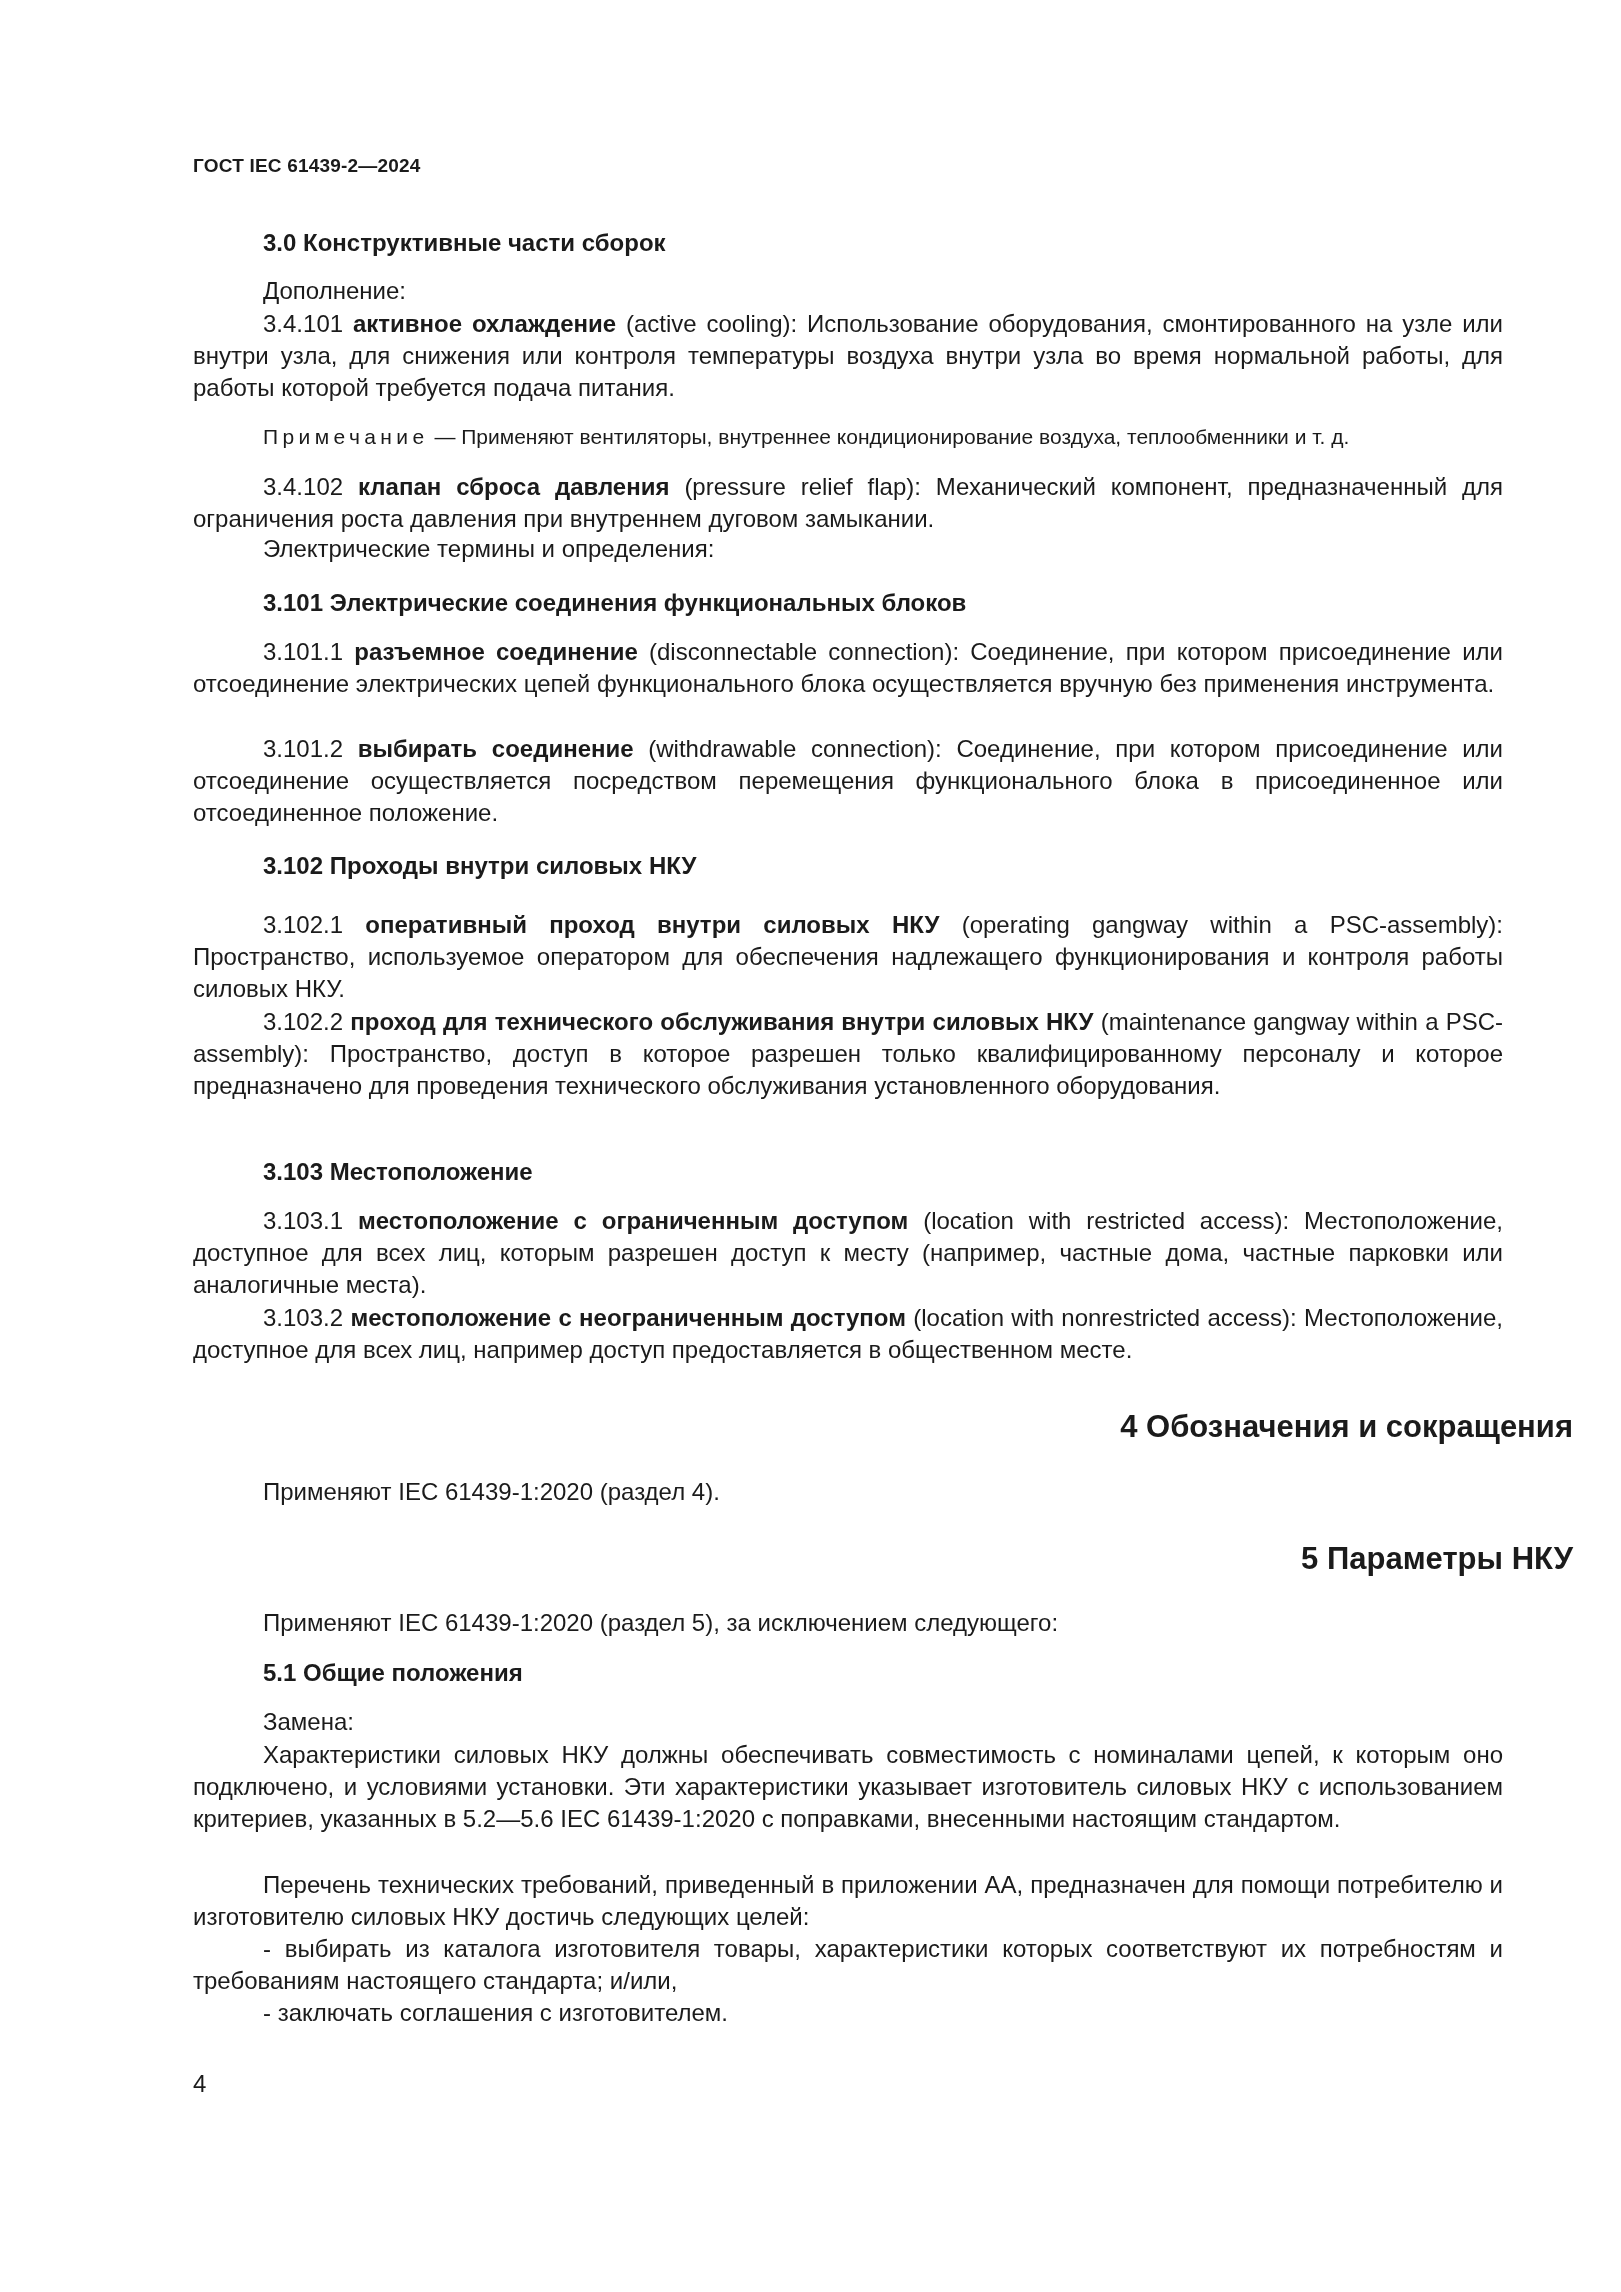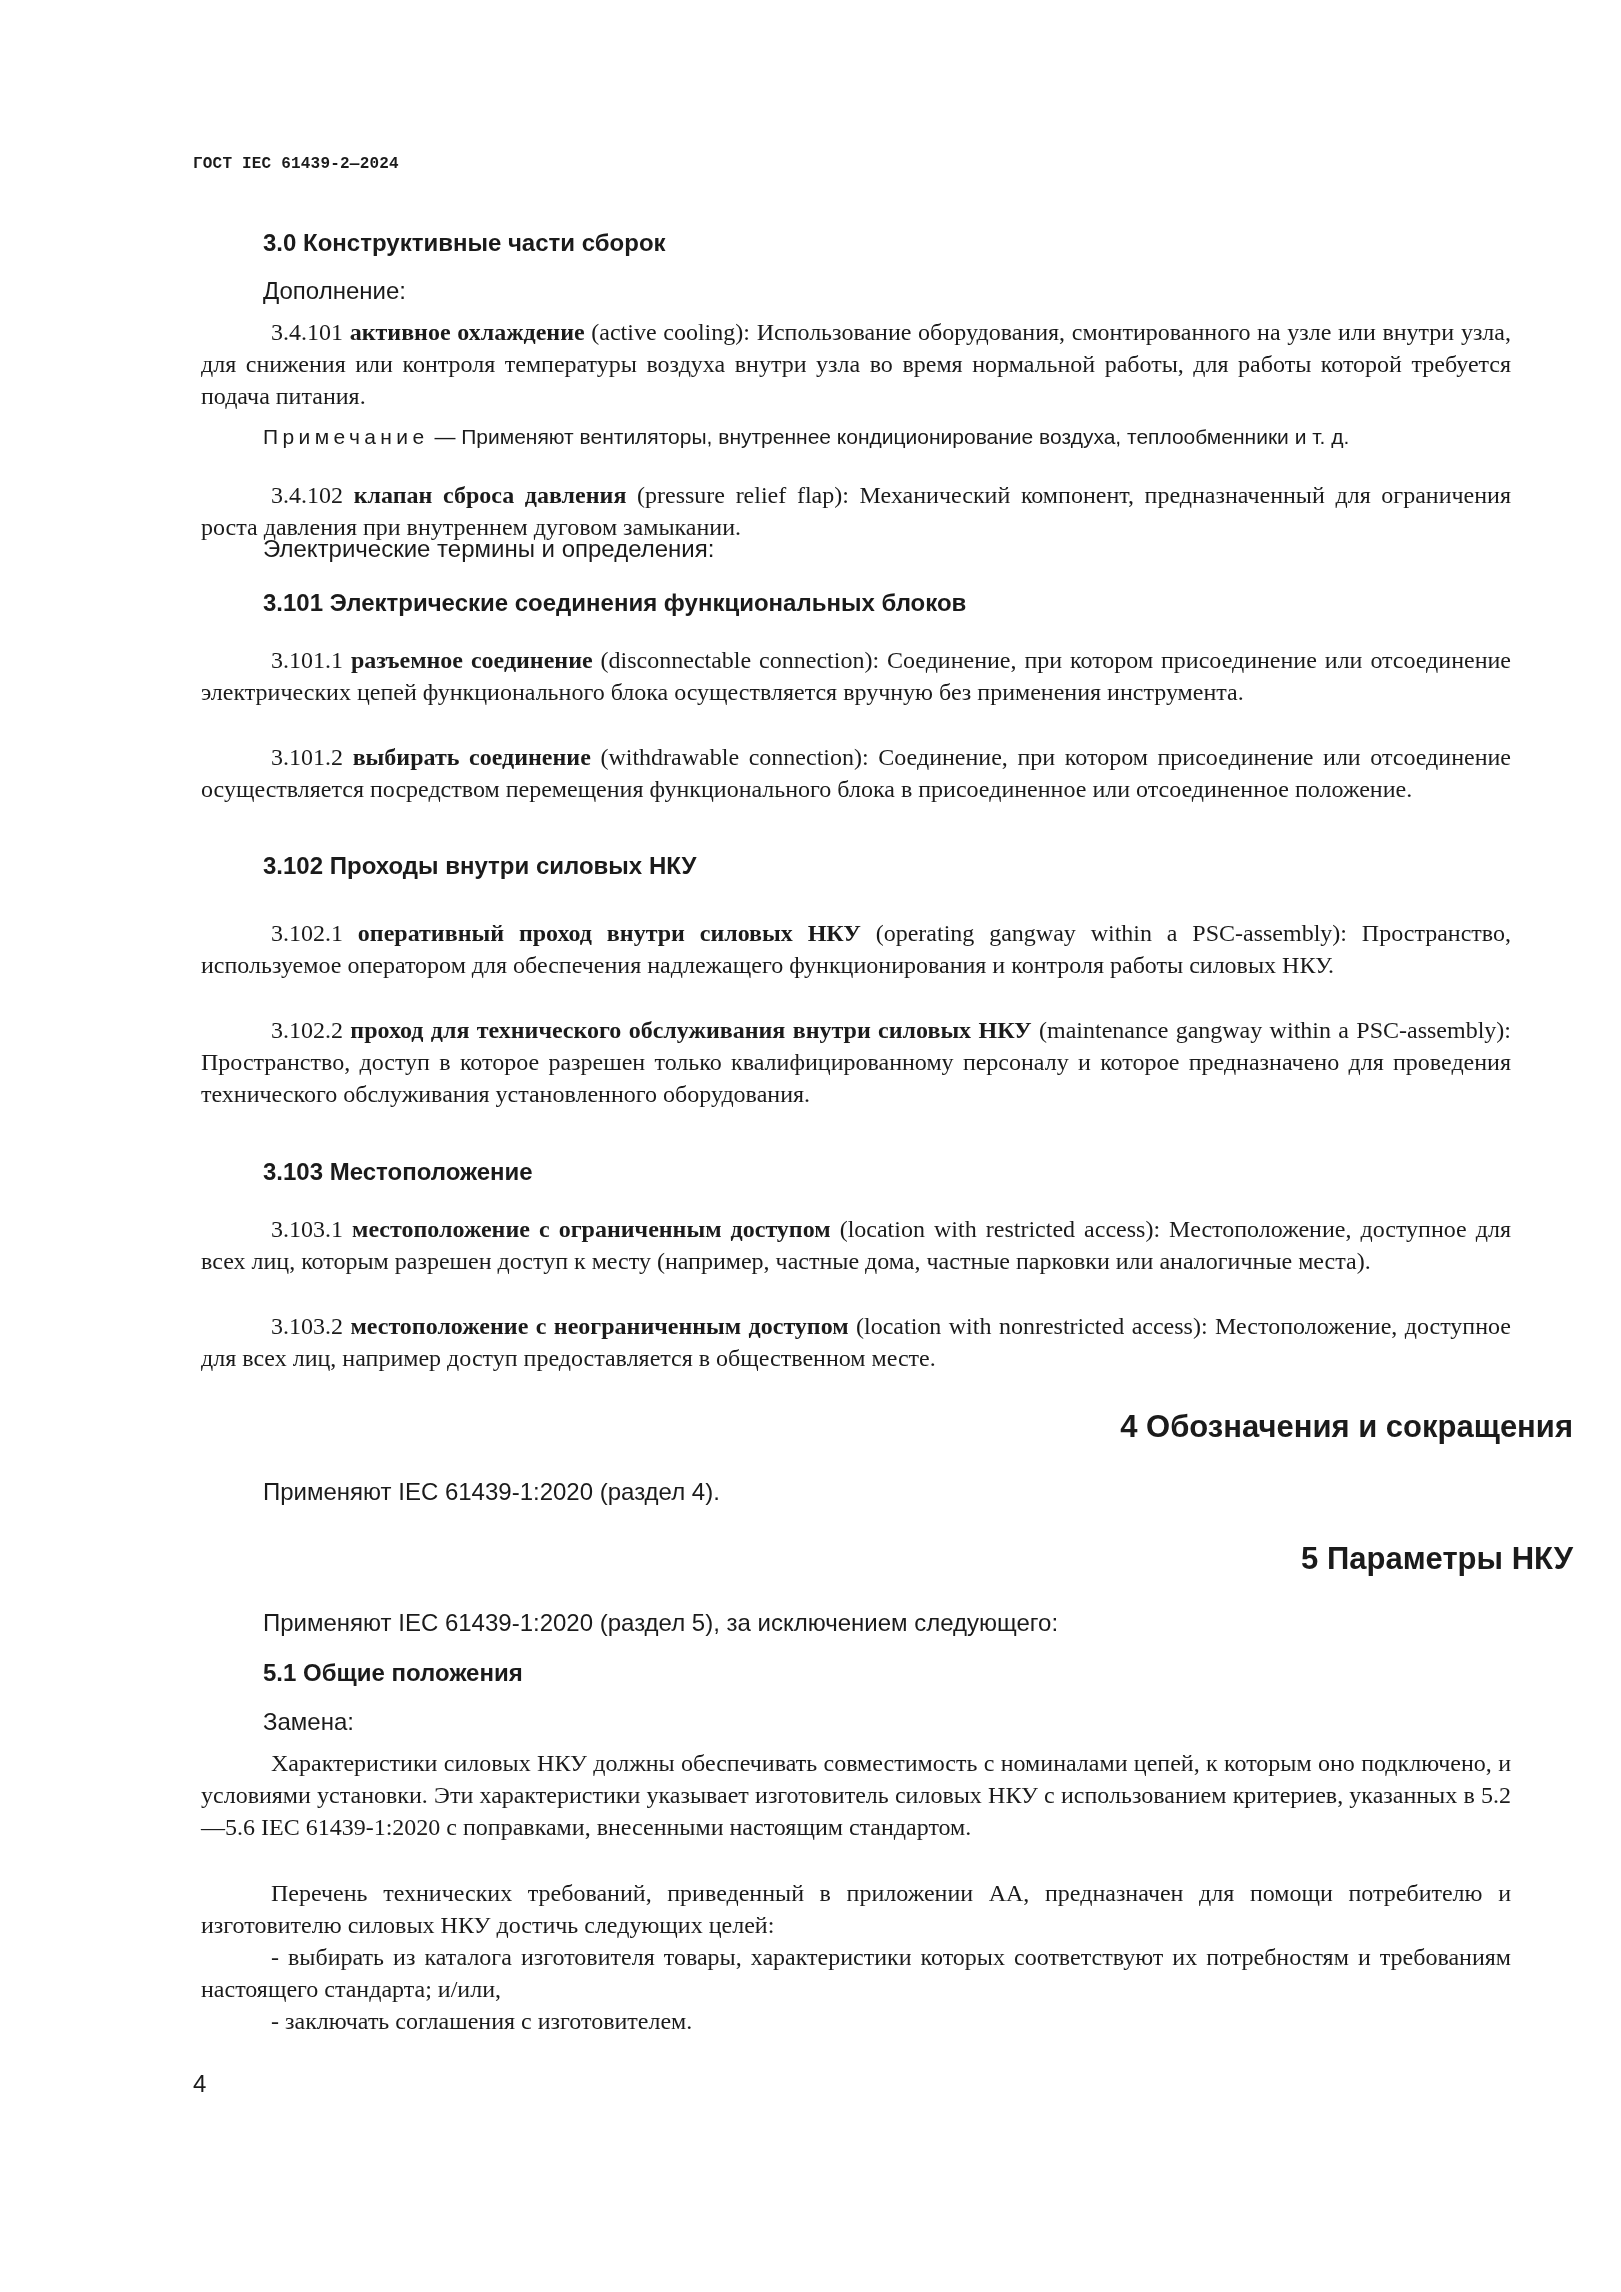--- a/index.html
+++ b/index.html
@@ -1,21 +1,21 @@
 <!DOCTYPE html>
 <html><head>
 <meta charset="utf-8">
 <style>
   html, body { margin: 0; padding: 0; background: #ffffff; }
   body { width: 1621px; height: 2293px; position: relative; overflow: hidden;
          font-family: "Liberation Sans", sans-serif; color: #1b1b1b; }
   .page { position: absolute; left: 193px; top: 0; width: 1310px; }
-  .doc-header { position: absolute; left: 0; top: 155px; font-size: 16px; font-weight: bold; letter-spacing: 0.2px; font-family: Liberation Mono, monospace; }
+  .doc-header { position: absolute; left: 0; top: 155px; font-size: 19px; font-weight: bold; letter-spacing: 0.2px; }
   .abs { position: absolute; left: 0; width: 1310px; }
-  .p { font-size: 24px; line-height: 32px; text-align: justify; text-align-last: left; margin: 8px; font-family: Liberation Serif, serif; }
+  .p { font-size: 24px; line-height: 32px; text-align: justify; text-align-last: left; margin: 0; }
   .ind { text-indent: 70px; }
   .sub { padding-left: 70px; font-size: 24px; font-weight: bold; line-height: 32px; }
   .ital { padding-left: 70px; font-size: 24px; line-height: 32px; }
   .clause { padding-left: 70px; font-size: 31px; font-weight: bold; line-height: 39px; text-align: right; }
   .plain { padding-left: 70px; font-size: 24px; line-height: 32px; }
   .note { padding-left: 70px; font-size: 21px; line-height: 29px; white-space: nowrap; }
   .note .lbl { letter-spacing: 4.4px; }
   .b { font-weight: bold; }
   .pnum { position: absolute; left: 0; top: 2070px; font-size: 24px; }
 </style>

